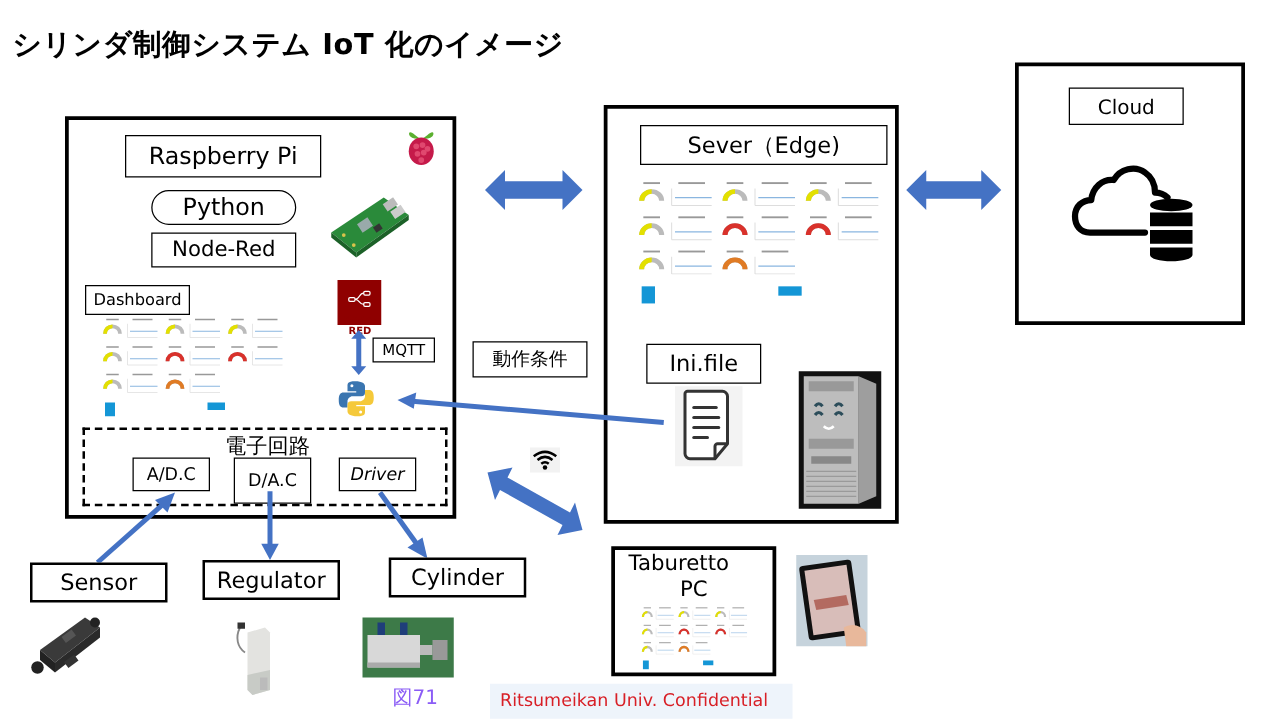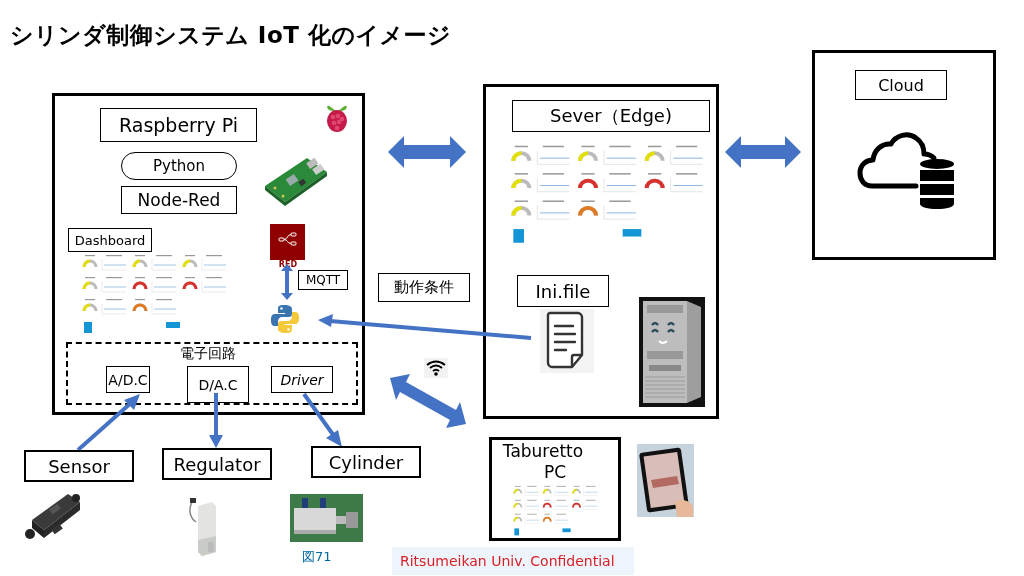--- a/index.html
+++ b/index.html
@@ -39,21 +39,21 @@
   <path d="M8 6 C4 2 2 4 4 7 C6 9 9 9 12 9 Z" fill="#5bb030"></path>
   <path d="M18 6 C22 2 24 4 22 7 C20 9 17 9 14 9 Z" fill="#5bb030"></path>
   <ellipse cx="13" cy="19" rx="10" ry="11" fill="#c51a4a"></ellipse>
   <circle cx="9" cy="15" r="2.3" fill="#e0486f"></circle>
     <circle cx="14" cy="14" r="2.3" fill="#e0486f"></circle>
   <circle cx="18" cy="17" r="2.3" fill="#e0486f"></circle>
     <circle cx="10" cy="21" r="2.3" fill="#e0486f"></circle>
   <circle cx="15" cy="20" r="2.3" fill="#e0486f"></circle>
     <circle cx="13" cy="26" r="2.3" fill="#e0486f"></circle>
 </svg>
-<div class="label" style="left:121px;top:152px;width:116px;height:28px;font-size:15px;border-radius:14px;">Python</div>
+<div class="label" style="left:121px;top:152px;width:116px;height:28px;font-size:19px;border-radius:14px;">Python</div>
 <div class="label" style="left:121px;top:186px;width:116px;height:28px;font-size:17px;">Node-Red</div>
 
 <svg style="left:263px;top:150px;" width="66" height="58" viewBox="0 0 66 58">
   <polygon points="2,36 44,8 64,22 22,52" fill="#2a8a3a"></polygon>
   <polygon points="2,36 22,52 22,56 2,40" fill="#1c6128"></polygon>
   <polygon points="22,52 64,22 64,26 22,56" fill="#1c6128"></polygon>
   <rect x="44" y="10" width="10" height="7" fill="#bbb" transform="rotate(-34 49 13)"></rect>
   <rect x="50" y="16" width="10" height="7" fill="#ccc" transform="rotate(-34 55 19)"></rect>
   <rect x="24" y="26" width="10" height="8" fill="#9aa" transform="rotate(-34 29 30)"></rect>
   <rect x="36" y="30" width="6" height="5" fill="#333" transform="rotate(-34 39 32)"></rect>
@@ -133,22 +133,22 @@
 <div class="label" style="left:298px;top:270px;width:50px;height:20px;font-size:12px;">MQTT</div>
 
 <svg style="left:270px;top:304px;" width="30" height="30" viewBox="0 0 30 30">
   <path d="M14 1 C8 1 8 3 8 5 L8 9 L15 9 L15 10 L5 10 C2 10 1 12 1 16 C1 20 2 22 5 22 L8 22 L8 17 C8 15 10 13 12 13 L19 13 C21 13 22 12 22 10 L22 5 C22 3 20 1 14 1 Z" fill="#3a75b0"></path>
   <circle cx="11.5" cy="4.5" r="1.2" fill="#fff"></circle>
   <path d="M16 29 C22 29 22 27 22 25 L22 21 L15 21 L15 20 L25 20 C28 20 29 18 29 14 C29 10 28 8 25 8 L22 8 L22 13 C22 15 20 17 18 17 L11 17 C9 17 8 18 8 20 L8 25 C8 27 10 29 16 29 Z" fill="#f5c93a"></path>
   <circle cx="18.5" cy="25.5" r="1.2" fill="#fff"></circle>
 </svg>
 
 <div class="dashed" style="left:66px;top:342px;width:292px;height:63px;"></div>
-<div class="abs" style="left:180px;top:345px;font-size:14px;">電子回路</div>
-<div class="label" style="left:106px;top:366px;width:44px;height:27px;font-size:14px;">A/D.C</div>
+<div class="abs" style="left:180px;top:345px;font-size:17px;">電子回路</div>
+<div class="label" style="left:106px;top:366px;width:62px;height:27px;font-size:14px;">A/D.C</div>
 <div class="label" style="left:187px;top:366px;width:62px;height:37px;font-size:14px;">D/A.C</div>
 <div class="label" style="left:271px;top:366px;width:62px;height:27px;font-size:14px;font-style:italic;">Driver</div>
 
 <div class="box" style="left:483px;top:84px;width:236px;height:335px;"></div>
 <div class="label" style="left:512px;top:100px;width:198px;height:32px;font-size:18px;">Sever（Edge)</div>
 <div class="abs" style="left:508px;top:142px;width:200px;height:102px;">
     <svg width="200" height="102" viewBox="0 0 150 82" preserveAspectRatio="none" style="left: 0px; top: 0px;">
       <path d="M4 15 A6 6 0 0 1 16 15" stroke="#bbb" stroke-width="3" fill="none"></path>
       <path d="M4 15 A6 6 0 0 1 10 9" stroke="#e3e000" stroke-width="3" fill="none"></path>
       <rect x="5" y="3" width="10" height="1.2" fill="#999"></rect>
@@ -304,21 +304,21 @@
 
 <svg style="left:290px;top:494px;" width="73" height="48" viewBox="0 0 73 48">
   <rect x="0" y="0" width="73" height="48" fill="#3d7a48"></rect>
   <rect x="4" y="14" width="42" height="26" fill="#d8d8d8"></rect>
   <rect x="4" y="36" width="42" height="4" fill="#aaa"></rect>
   <rect x="46" y="22" width="10" height="8" fill="#bbb"></rect>
   <rect x="56" y="18" width="12" height="16" fill="#999"></rect>
   <rect x="12" y="4" width="6" height="10" fill="#1f3e7a"></rect>
   <rect x="30" y="4" width="6" height="10" fill="#1f3e7a"></rect>
 </svg>
-<div class="abs" style="left:302px;top:548px;font-size:13px;color:#0369a1;">図71</div>
+<div class="abs" style="left:314px;top:548px;font-size:16px;color:#8b5cf6;">図71</div>
 
 <div class="box" style="left:489px;top:437px;width:132px;height:104px;"></div>
 <div class="abs" style="left:489px;top:441px;width:108px;text-align:center;font-size:17px;">Taburetto</div>
 <div class="abs" style="left:489px;top:462px;width:132px;text-align:center;font-size:17px;">PC</div>
 <div class="abs" style="left:512px;top:484px;width:88px;height:52px;">
     <svg width="88" height="52" viewBox="0 0 150 82" preserveAspectRatio="none" style="left: 0px; top: 0px;">
       <path d="M4 15 A6 6 0 0 1 16 15" stroke="#bbb" stroke-width="3" fill="none"></path>
       <path d="M4 15 A6 6 0 0 1 10 9" stroke="#e3e000" stroke-width="3" fill="none"></path>
       <rect x="5" y="3" width="10" height="1.2" fill="#999"></rect>
       <rect x="26" y="3" width="16" height="1.2" fill="#999"></rect>

